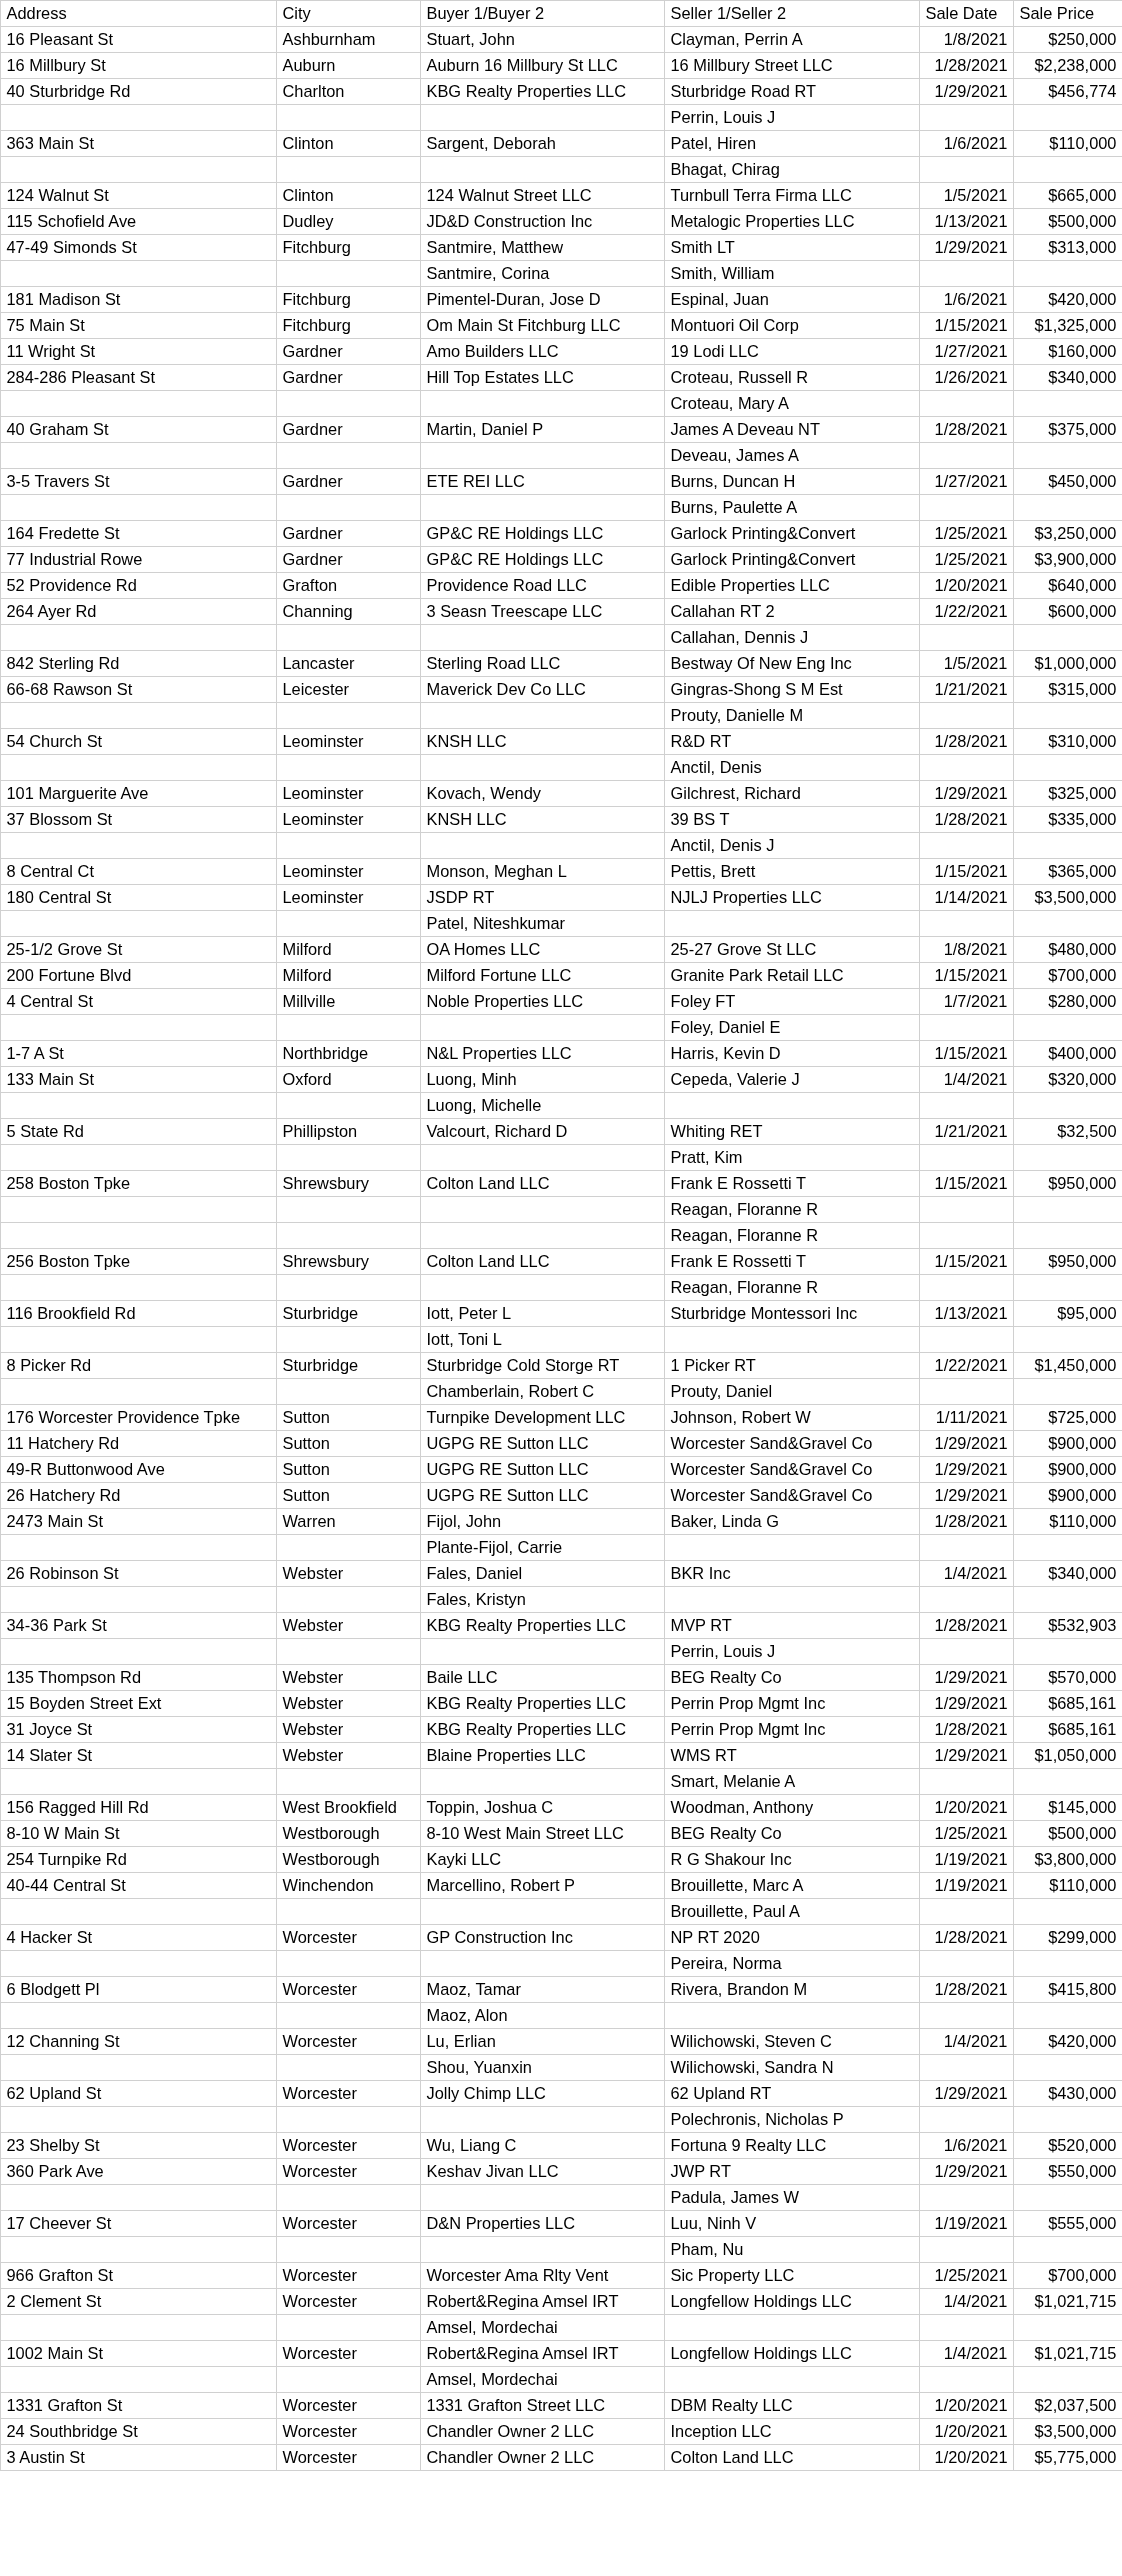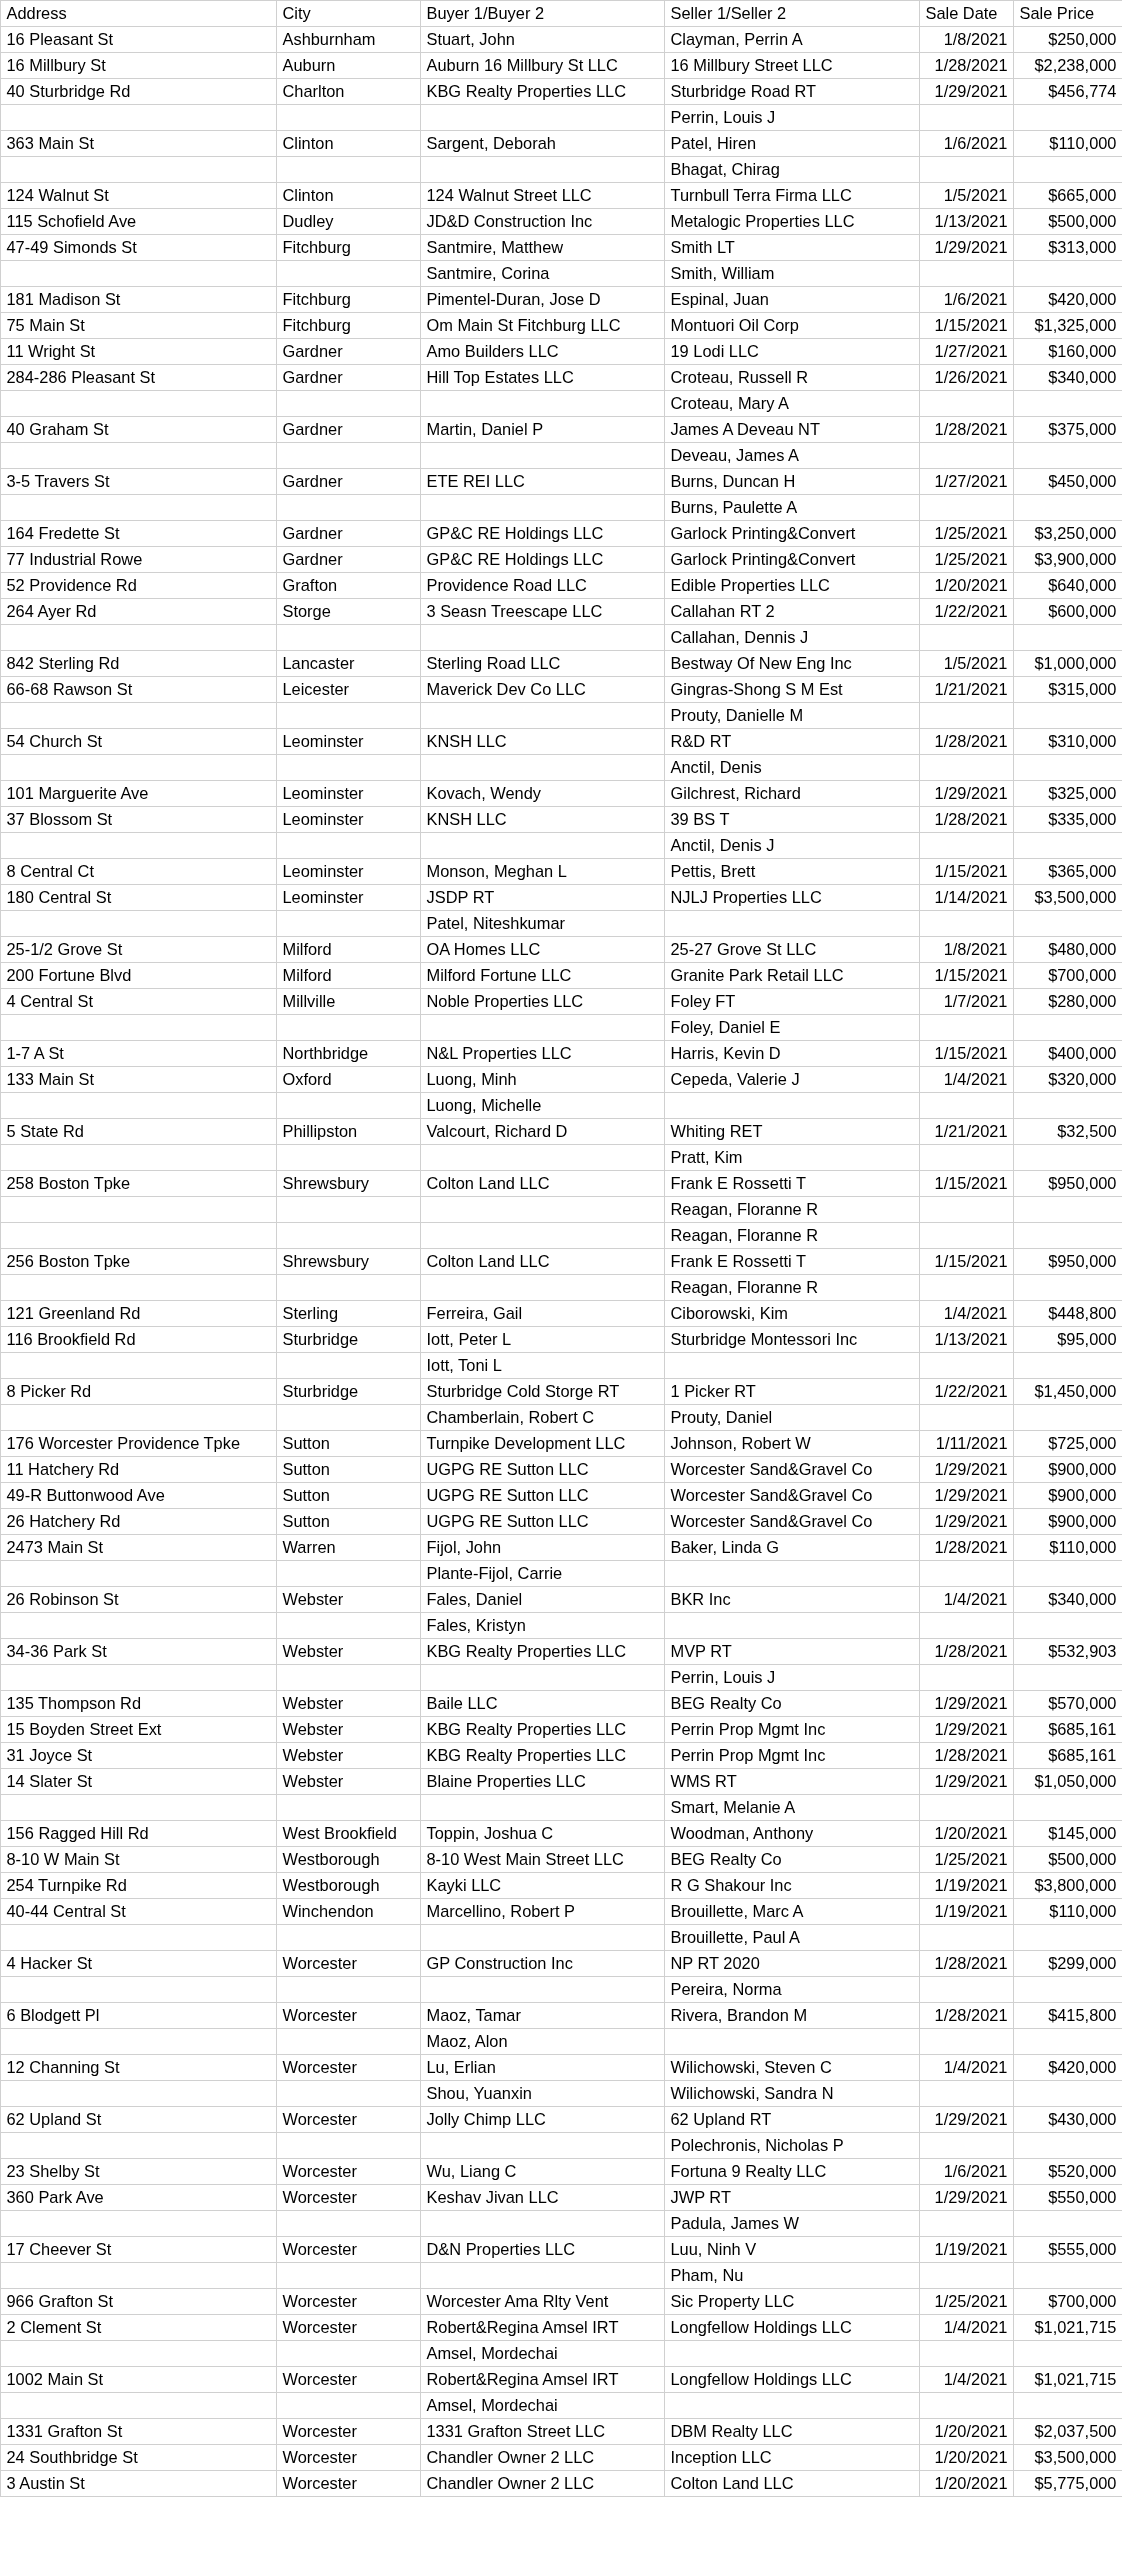--- a/index.html
+++ b/index.html
@@ -235,21 +235,21 @@
       <tr data-name="table-row">
         <td data-name="cell-address">52 Providence Rd</td>
         <td data-name="cell-city">Grafton</td>
         <td data-name="cell-buyer">Providence Road LLC</td>
         <td data-name="cell-seller">Edible Properties LLC</td>
         <td data-name="cell-sale-date" class="num">1/20/2021</td>
         <td data-name="cell-sale-price" class="num">$640,000</td>
       </tr>
       <tr data-name="table-row">
         <td data-name="cell-address">264 Ayer Rd</td>
-        <td data-name="cell-city">Storge</td>
+        <td data-name="cell-city">Channing</td>
         <td data-name="cell-buyer">3 Seasn Treescape LLC</td>
         <td data-name="cell-seller">Callahan RT 2</td>
         <td data-name="cell-sale-date" class="num">1/22/2021</td>
         <td data-name="cell-sale-price" class="num">$600,000</td>
       </tr>
       <tr data-name="table-row">
         <td data-name="cell-address"></td>
         <td data-name="cell-city"></td>
         <td data-name="cell-buyer"></td>
         <td data-name="cell-seller">Callahan, Dennis J</td>
@@ -450,28 +450,20 @@
       </tr>
       <tr data-name="table-row">
         <td data-name="cell-address"></td>
         <td data-name="cell-city"></td>
         <td data-name="cell-buyer"></td>
         <td data-name="cell-seller">Reagan, Floranne R</td>
         <td data-name="cell-sale-date" class="num"></td>
         <td data-name="cell-sale-price" class="num"></td>
       </tr>
       <tr data-name="table-row">
-        <td data-name="cell-address">121 Greenland Rd</td>
-        <td data-name="cell-city">Sterling</td>
-        <td data-name="cell-buyer">Ferreira, Gail</td>
-        <td data-name="cell-seller">Ciborowski, Kim</td>
-        <td data-name="cell-sale-date" class="num">1/4/2021</td>
-        <td data-name="cell-sale-price" class="num">$448,800</td>
-      </tr>
-      <tr data-name="table-row">
         <td data-name="cell-address">116 Brookfield Rd</td>
         <td data-name="cell-city">Sturbridge</td>
         <td data-name="cell-buyer">Iott, Peter L</td>
         <td data-name="cell-seller">Sturbridge Montessori Inc</td>
         <td data-name="cell-sale-date" class="num">1/13/2021</td>
         <td data-name="cell-sale-price" class="num">$95,000</td>
       </tr>
       <tr data-name="table-row">
         <td data-name="cell-address"></td>
         <td data-name="cell-city"></td>

